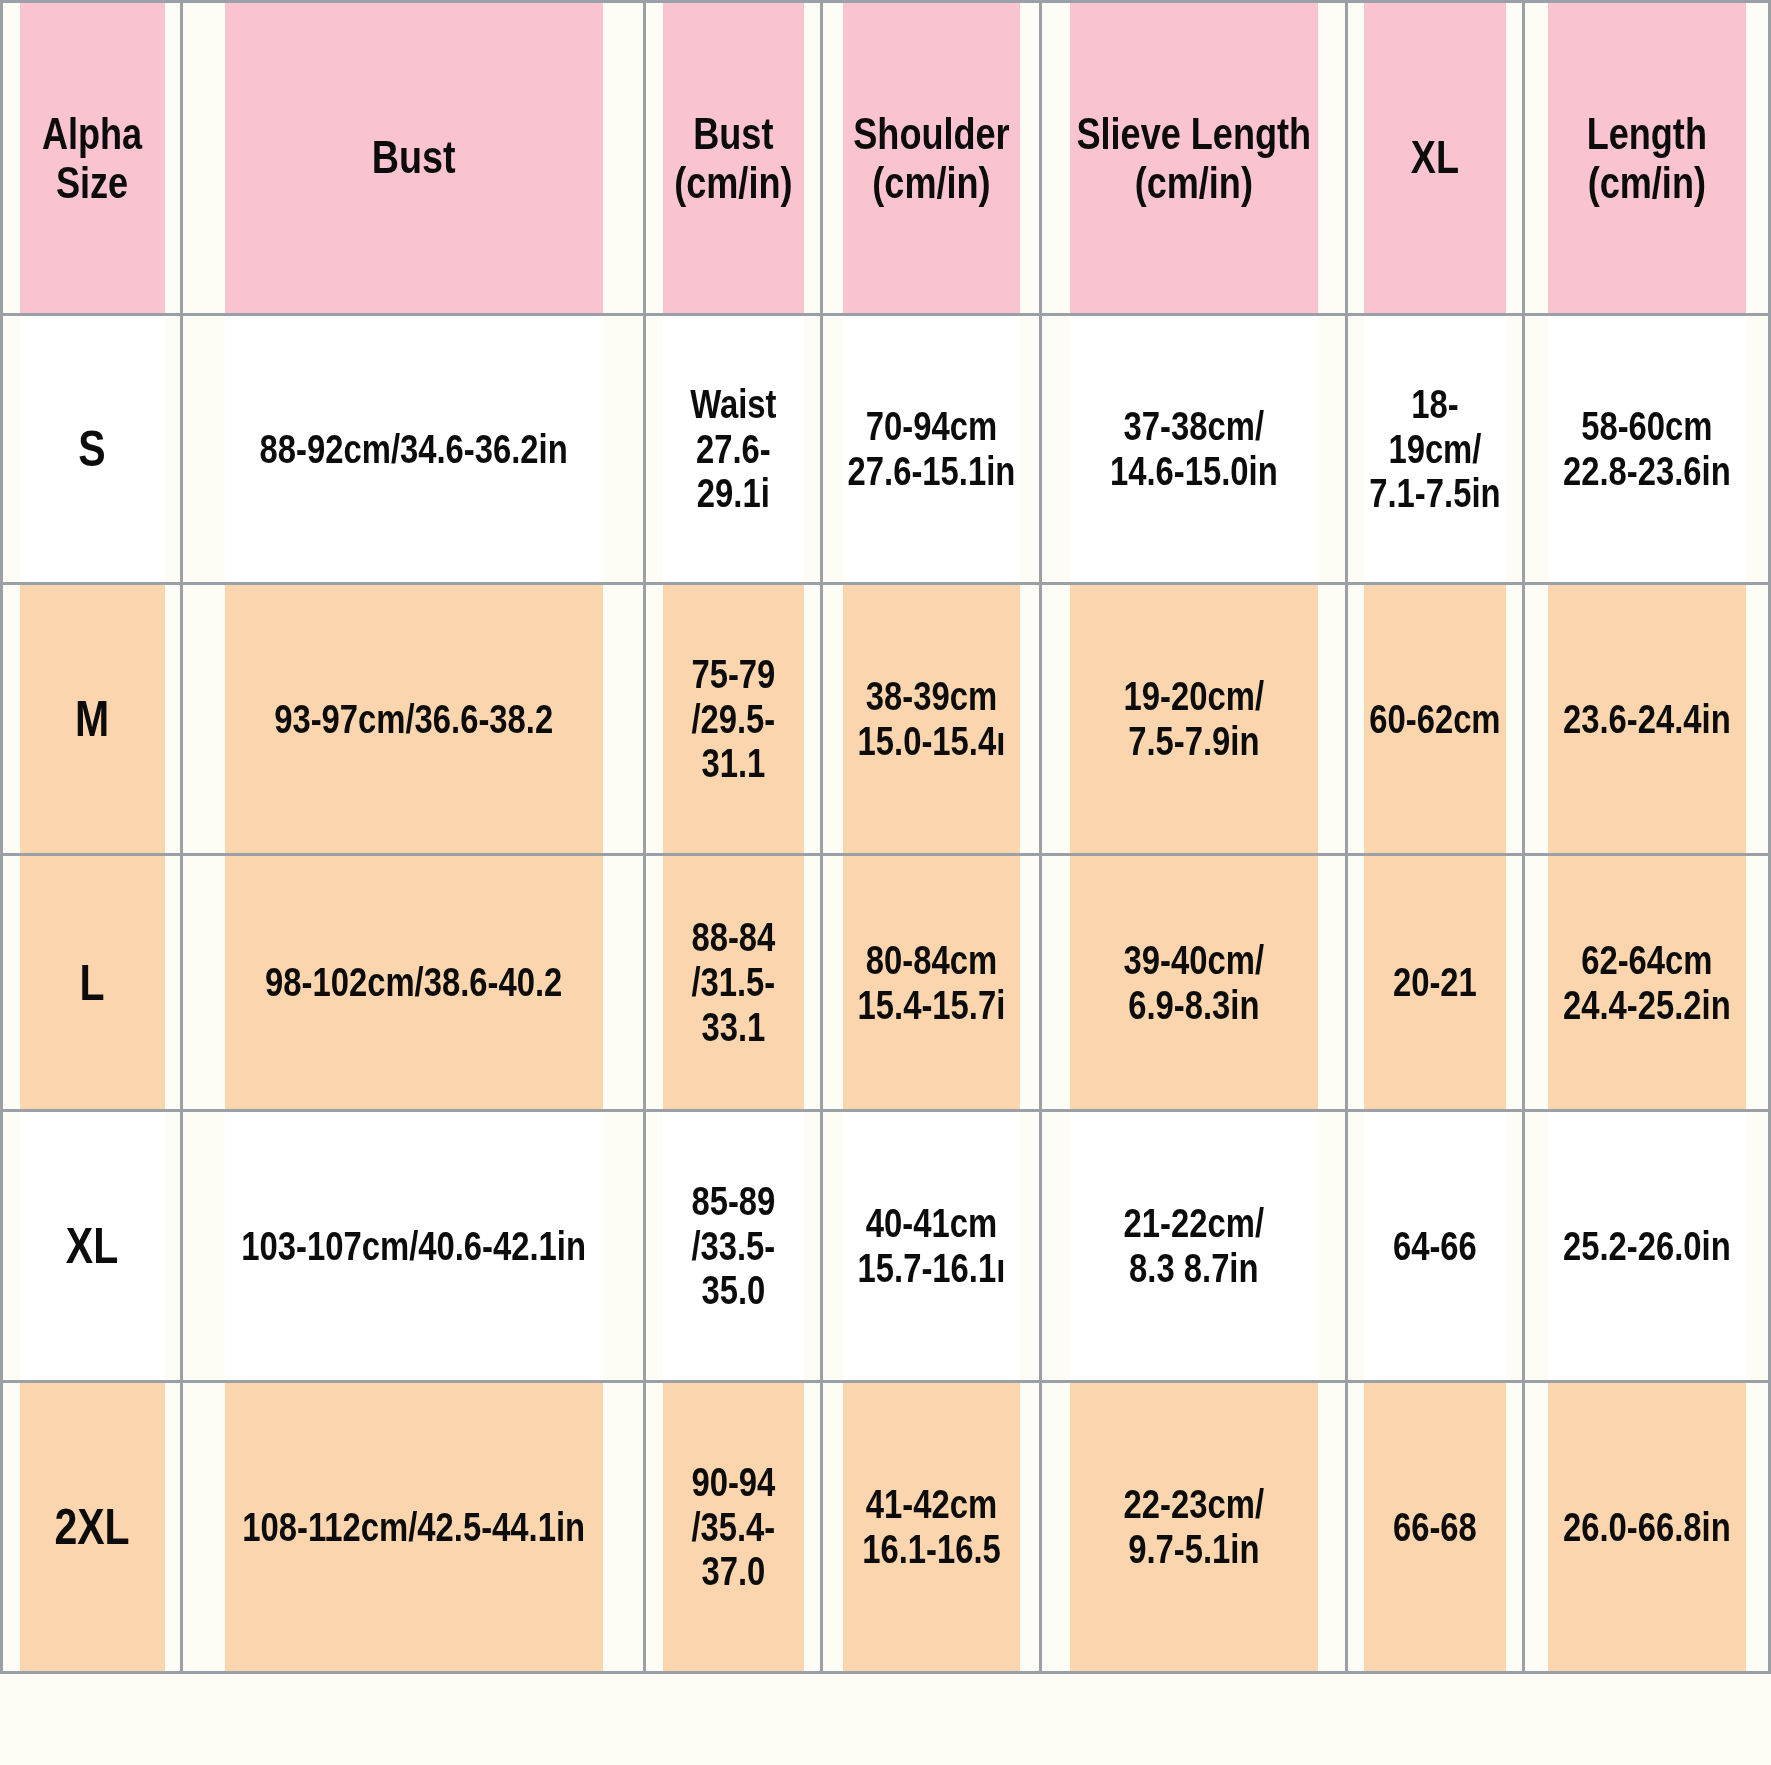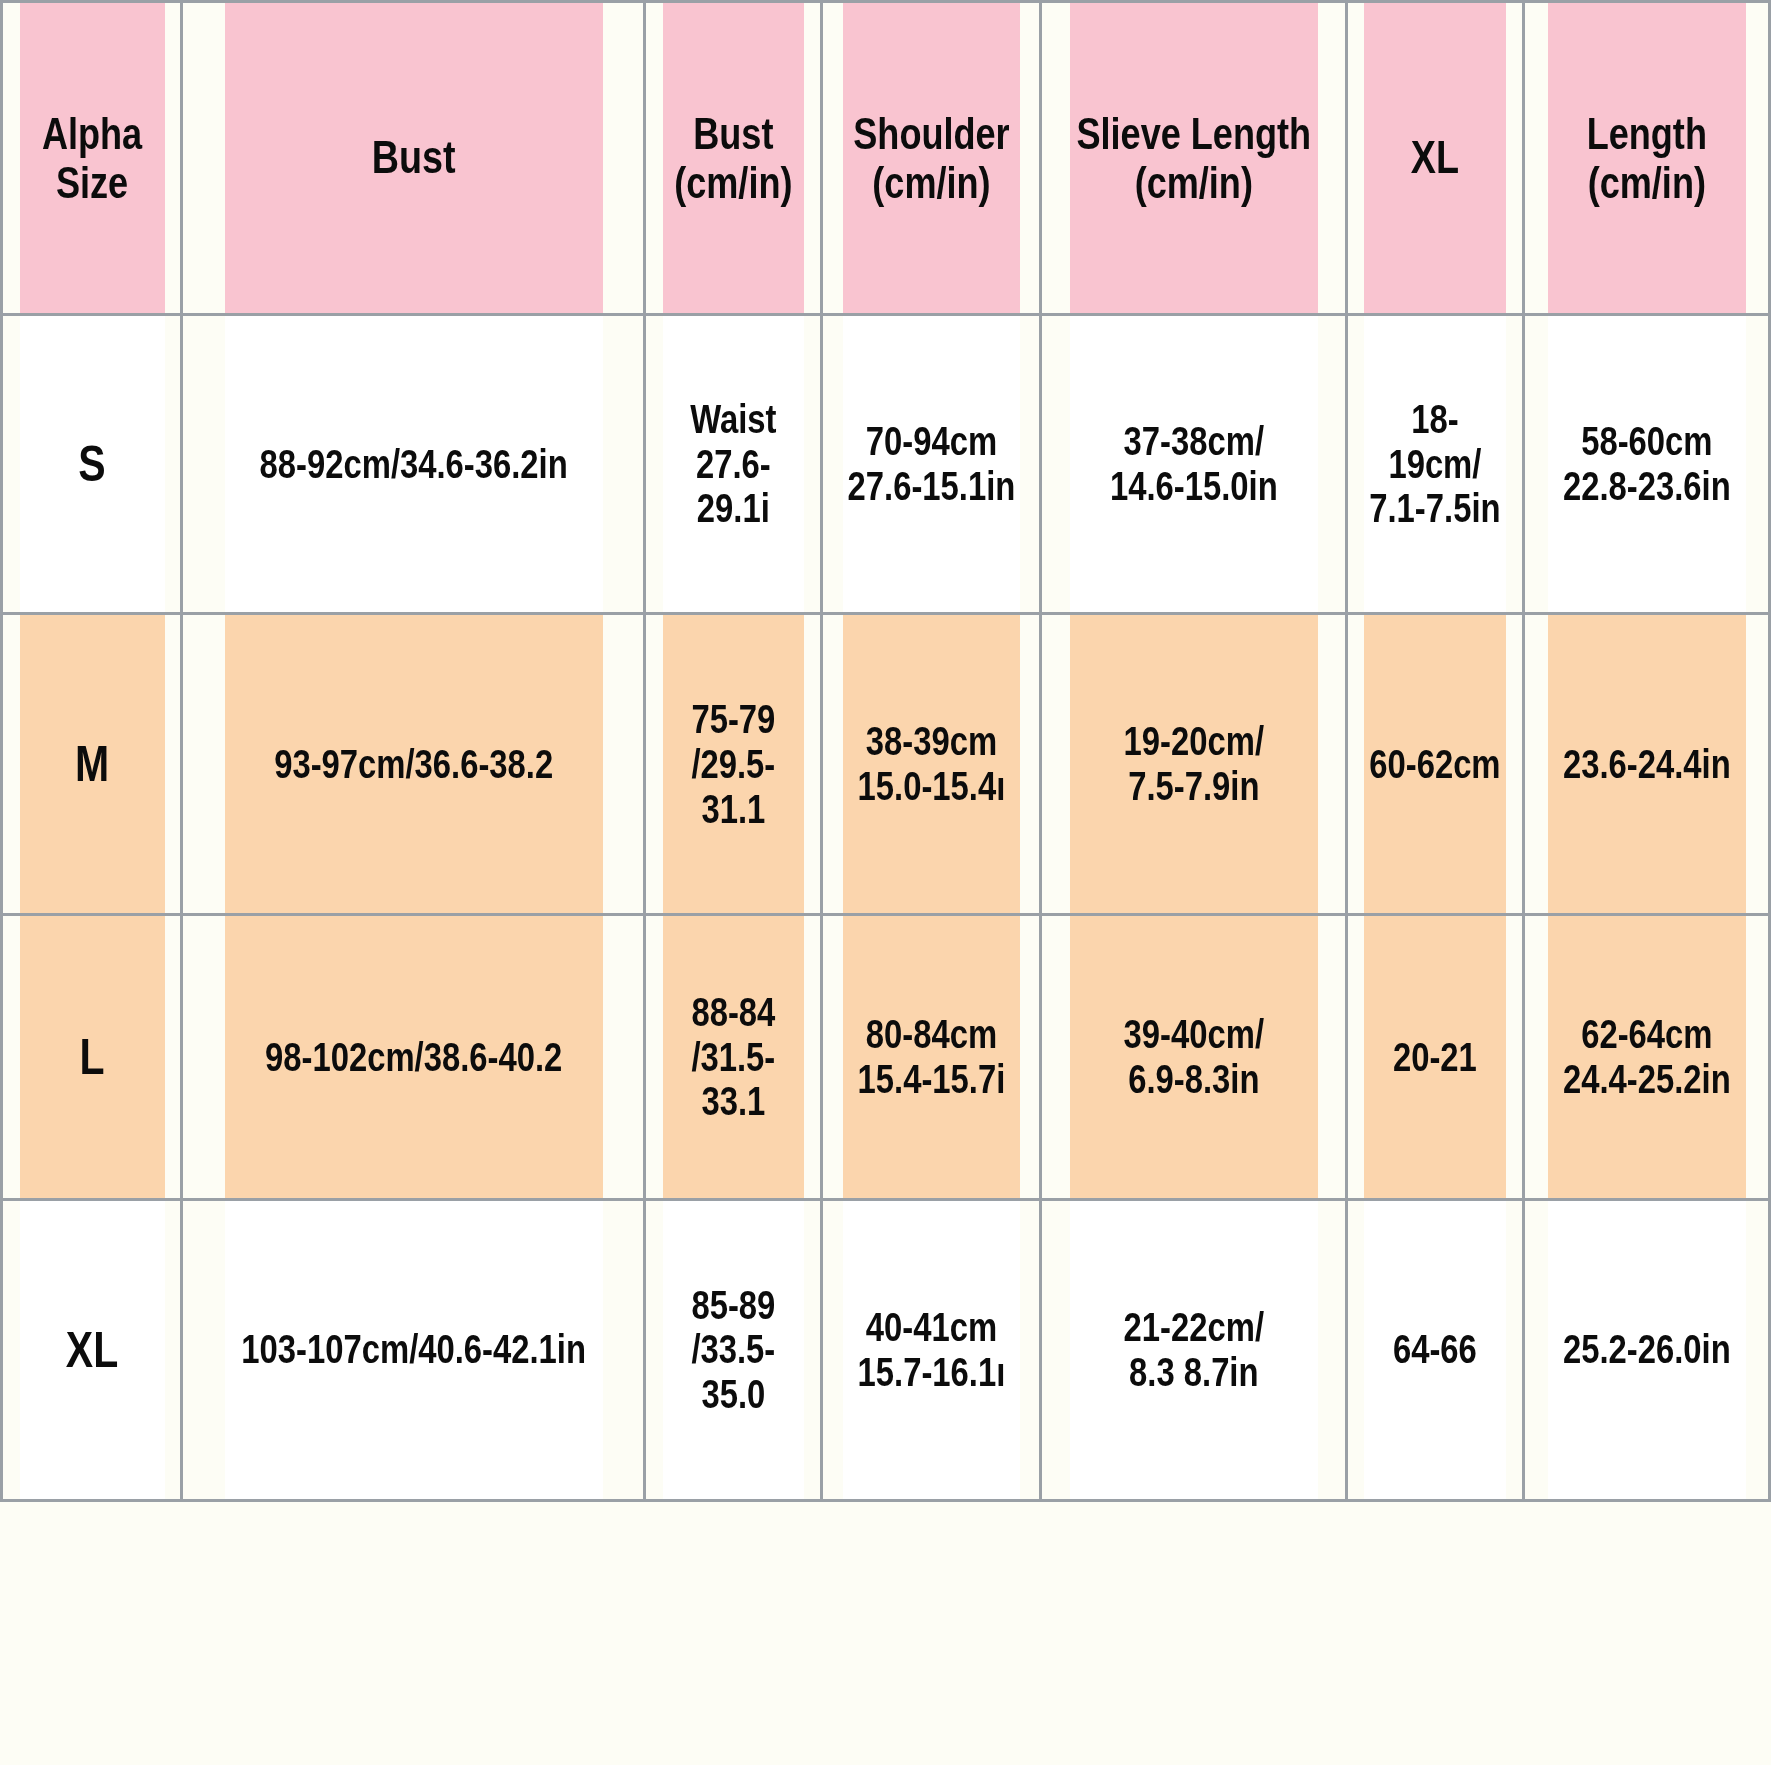--- a/index.html
+++ b/index.html
@@ -138,15 +138,28 @@
 /33.5-
 35.0</td>
       <td class="c3">40-41cm
 15.7-16.1ı</td>
       <td class="c4">21-22cm/
 8.3 8.7in</td>
       <td class="c5">64-66</td>
       <td class="c6">25.2-26.0in</td>
     </tr>
 
+    <tr class="row-peach r-2xl">
+      <td class="c0 size-cell">2XL</td>
+      <td class="c1">108-112cm/42.5-44.1in</td>
+      <td class="c2">90-94
+/35.4-
+37.0</td>
+      <td class="c3">41-42cm
+16.1-16.5</td>
+      <td class="c4">22-23cm/
+9.7-5.1in</td>
+      <td class="c5">66-68</td>
+      <td class="c6">26.0-66.8in</td>
+    </tr>
 
   </tbody>
 </table>
 
 </body></html>

